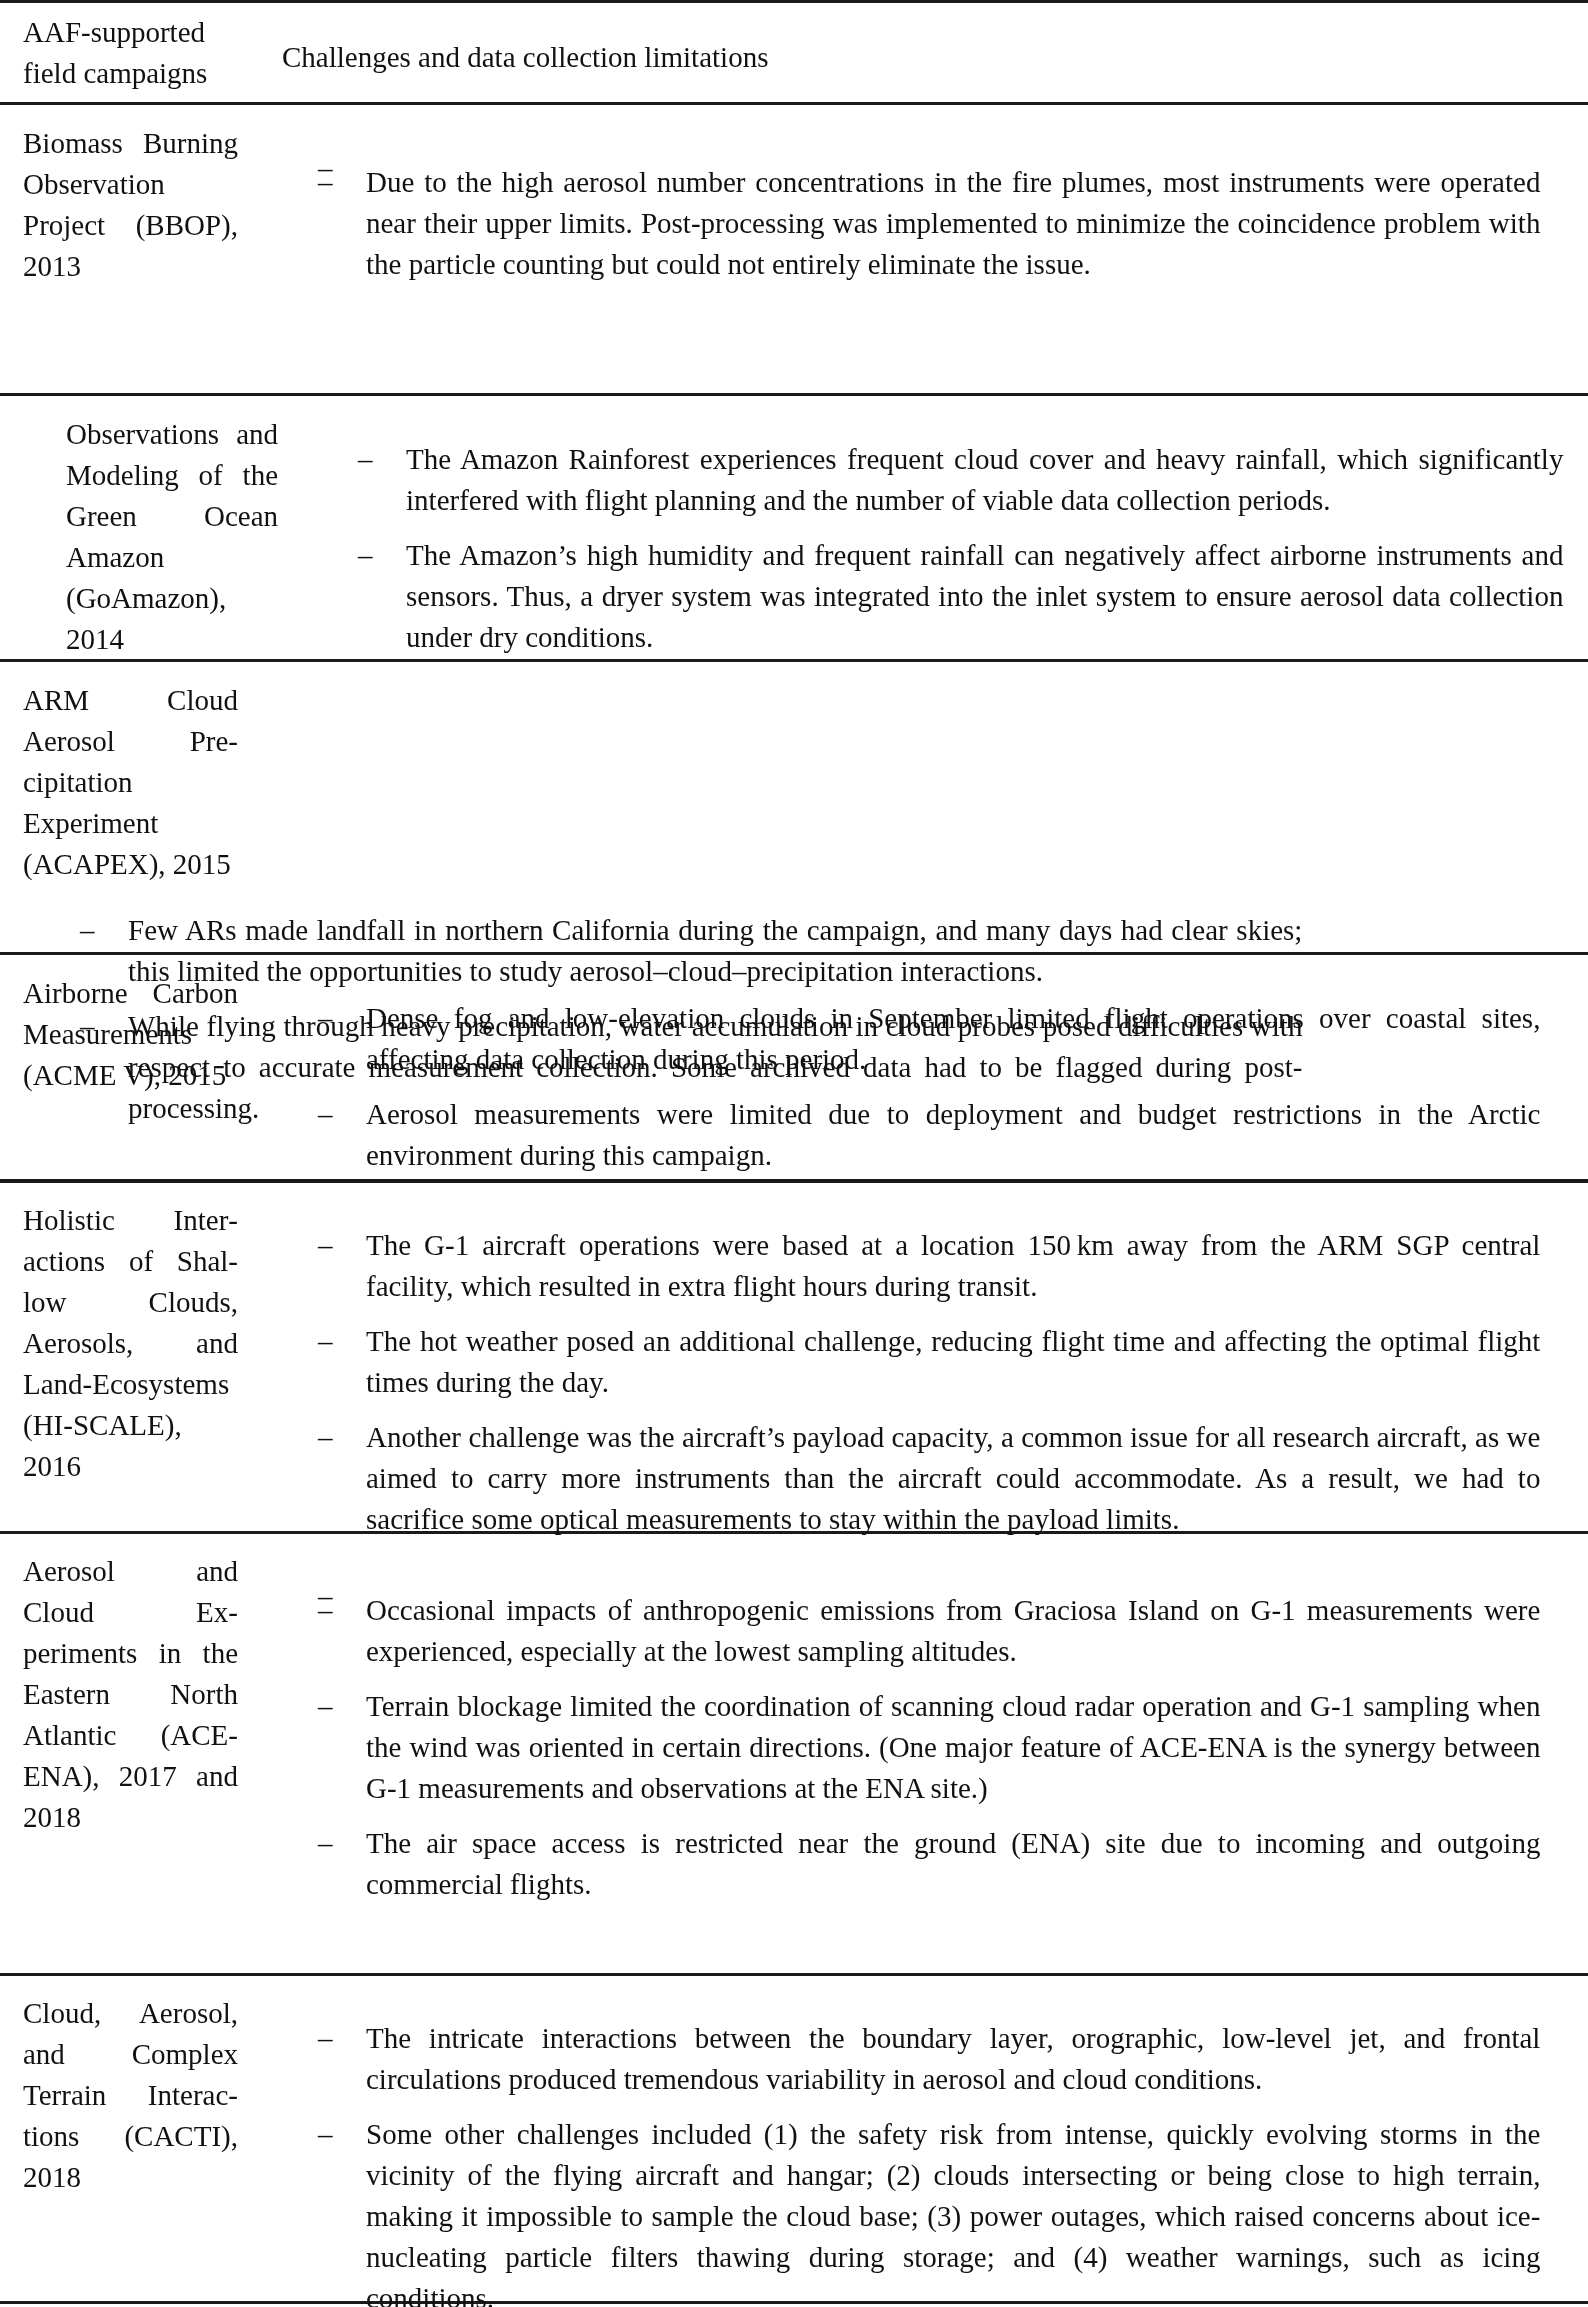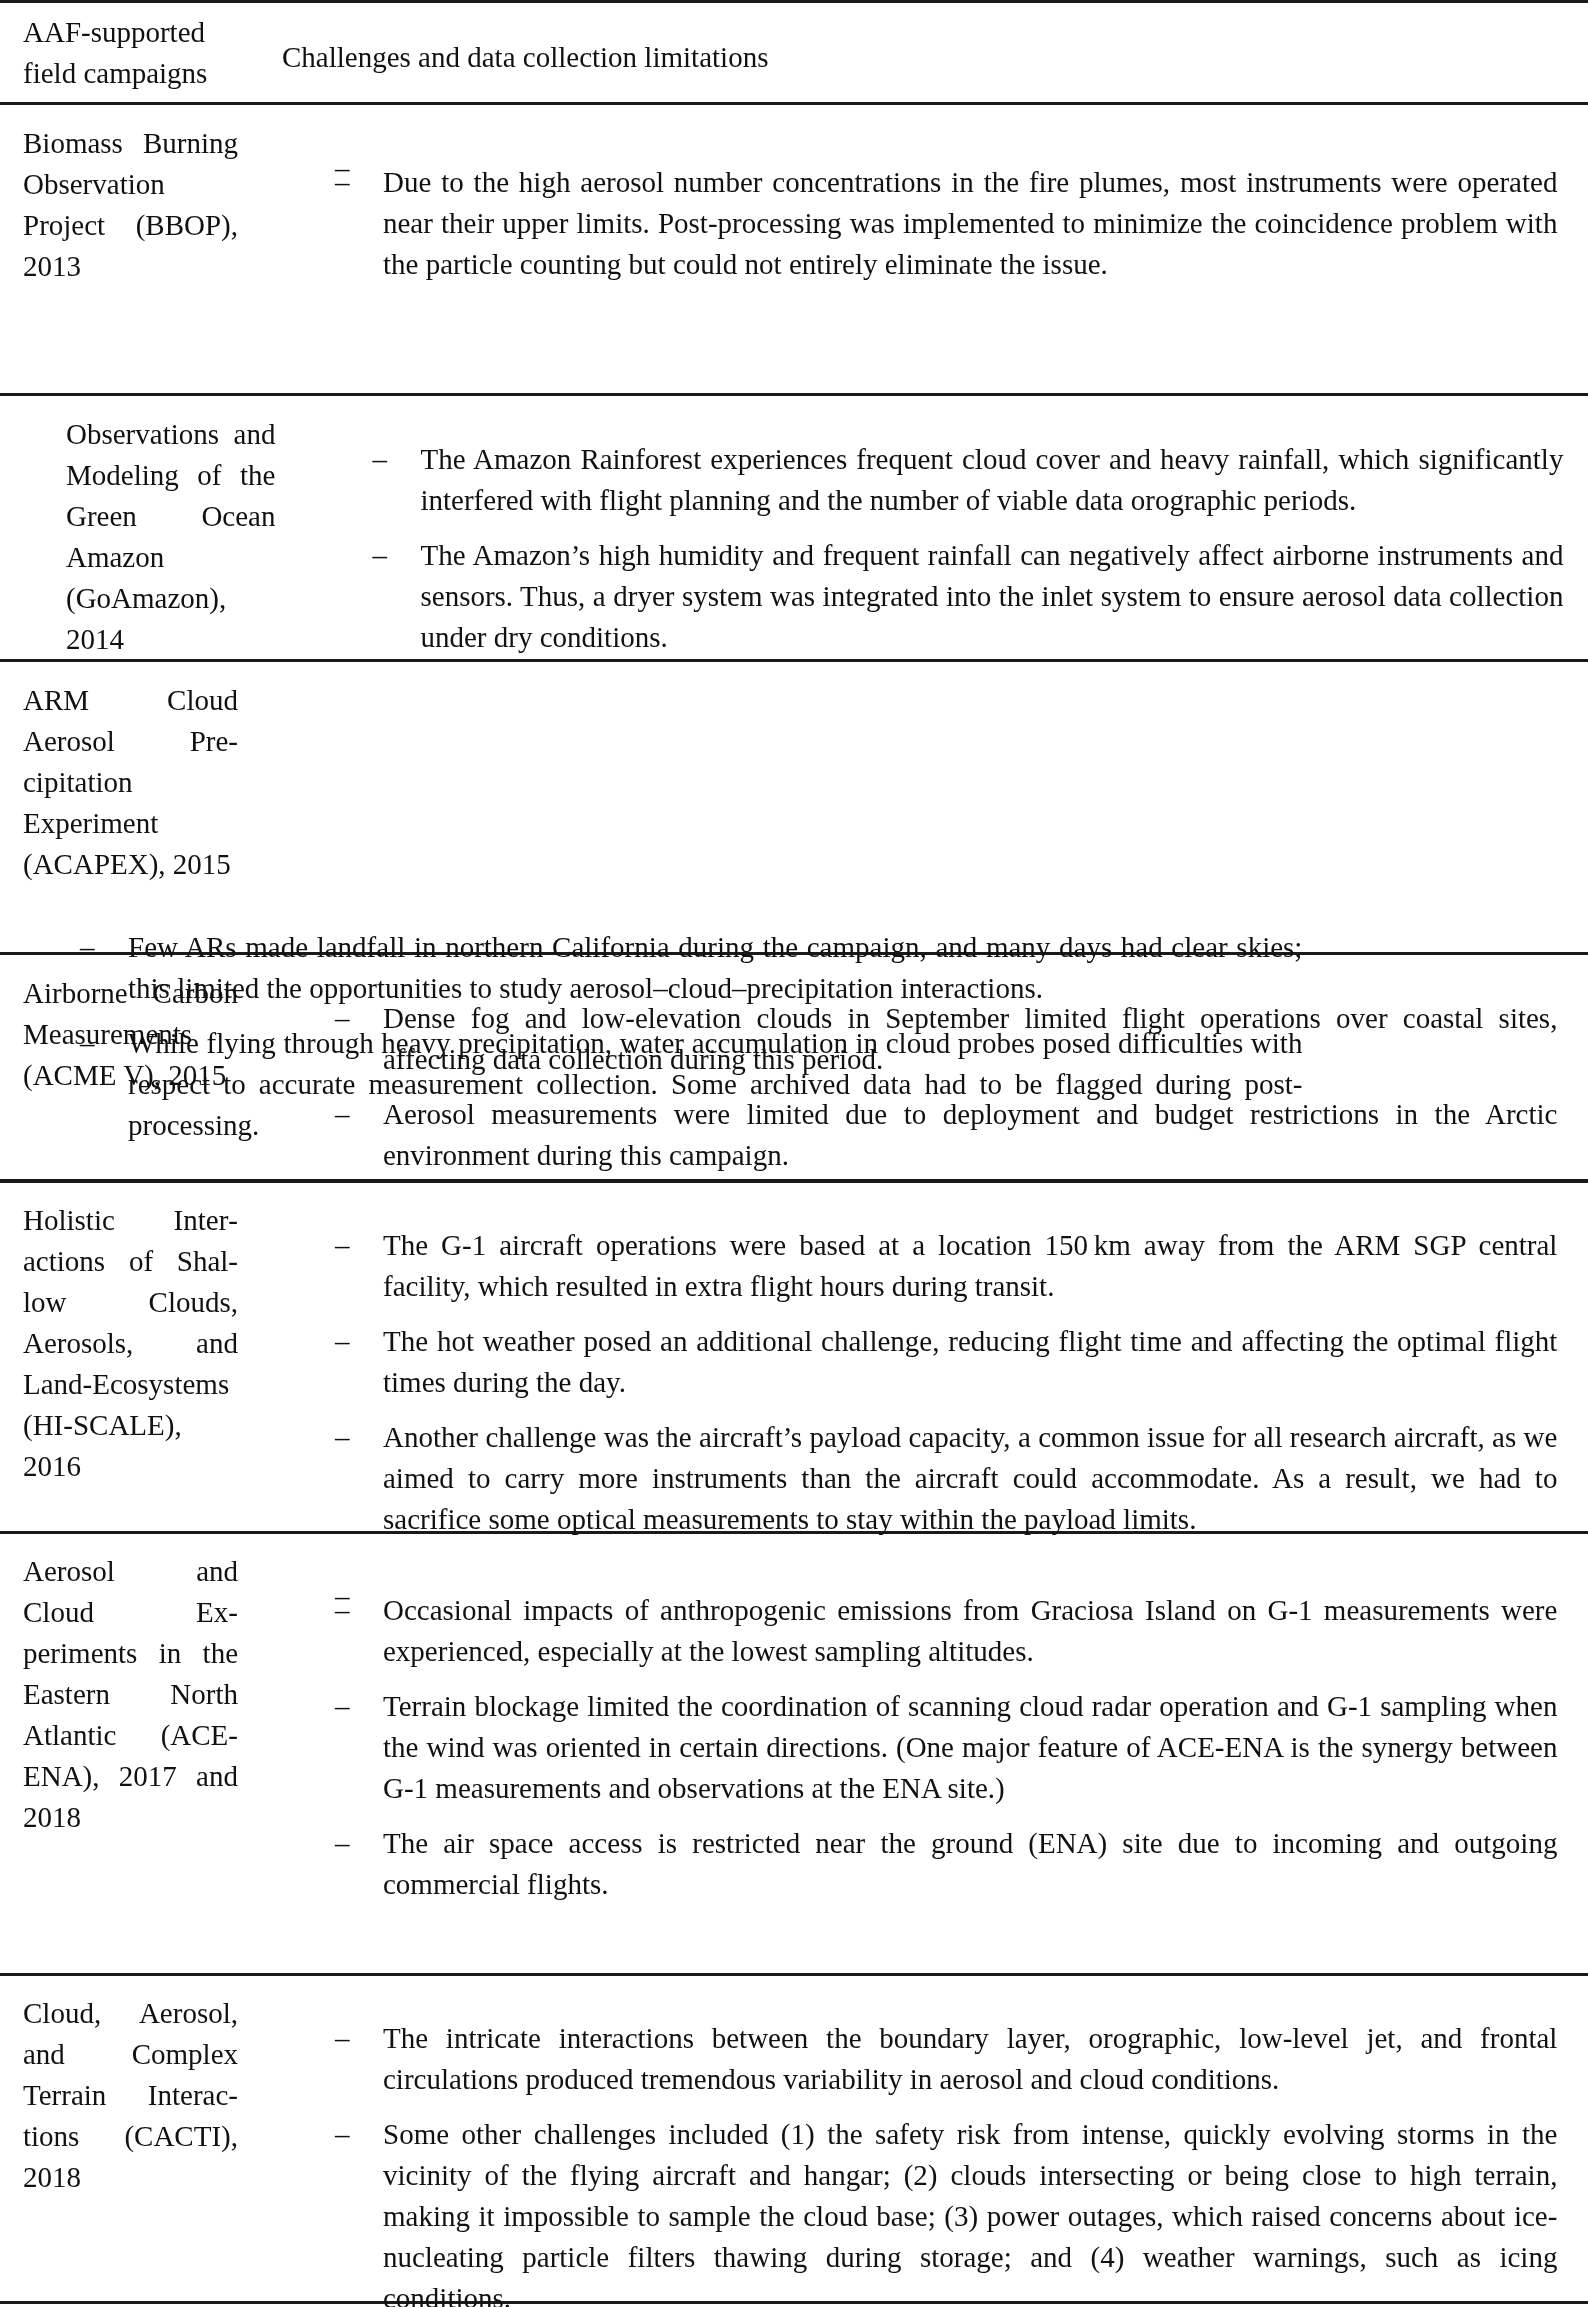--- a/index.html
+++ b/index.html
@@ -29,21 +29,21 @@
   .bullet {
     position: relative; padding-left: 48px;
     text-align: justify;
     margin-bottom: 14px;
   }
   .bullet:last-child { margin-bottom: 0; }
   .dash {
     position: absolute; left: 0; top: 0;
     width: 31px; text-align: left;
   }
-  .data-row { padding-top: 17.7px; padding-bottom: 18.4px; box-sizing: border-box; gap: 17px; }
+  .data-row { padding-top: 17.7px; padding-bottom: 18.4px; box-sizing: border-box; }
   #r-bbop { height: 288px; }
   #r-goamazon { height: 263px; padding-left: 43px; }
   #r-acapex { height: 290px; flex-direction: column; }
   #r-acme { height: 224px; }
   #r-hiscale { height: 348px; }
   #r-aceena { height: 439px; }
   #r-cacti { height: 325px; }
 </style>
 </head>
 <body>
@@ -62,21 +62,21 @@
     <div class="col-right">
       <div class="bullet"><span class="dash">–</span></div>
       <div class="bullet"><span class="dash">–</span><span>Due to the high aerosol number concentrations in the fire plumes, most instruments were operated near their upper limits. Post-processing was implemented to minimize the coin­cidence problem with the particle counting but could not entirely eliminate the issue.</span></div>
     </div>
   </div>
   <div class="rule"></div>
 
   <div class="row data-row" id="r-goamazon">
     <div class="col-left">Observations and Modeling of the Green Ocean Amazon (GoAmazon), 2014</div>
     <div class="col-right">
-      <div class="bullet"><span class="dash">–</span><span>The Amazon Rainforest experiences frequent cloud cover and heavy rainfall, which sig­nificantly interfered with flight planning and the number of viable data orographic periods.</span></div>
+      <div class="bullet"><span class="dash">–</span><span>The Amazon Rainforest experiences frequent cloud cover and heavy rainfall, which sig­nificantly interfered with flight planning and the number of viable data collection periods.</span></div>
       <div class="bullet"><span class="dash">–</span><span>The Amazon’s high humidity and frequent rainfall can negatively affect airborne instru­ments and sensors. Thus, a dryer system was integrated into the inlet system to ensure aerosol data collection under dry conditions.</span></div>
     </div>
   </div>
   <div class="rule"></div>
 
   <div class="row data-row" id="r-acapex">
     <div class="col-left">ARM Cloud Aerosol Pre­cipitation Experiment (ACAPEX), 2015</div>
     <div class="col-right">
       <div class="bullet"><span class="dash">–</span><span>Few ARs made landfall in northern California during the campaign, and many days had clear skies; this limited the opportunities to study aerosol–cloud–precipitation interac­tions.</span></div>
       <div class="bullet"><span class="dash">–</span><span>While flying through heavy precipitation, water accumulation in cloud probes posed dif­ficulties with respect to accurate measurement collection. Some archived data had to be flagged during post-processing.</span></div>

